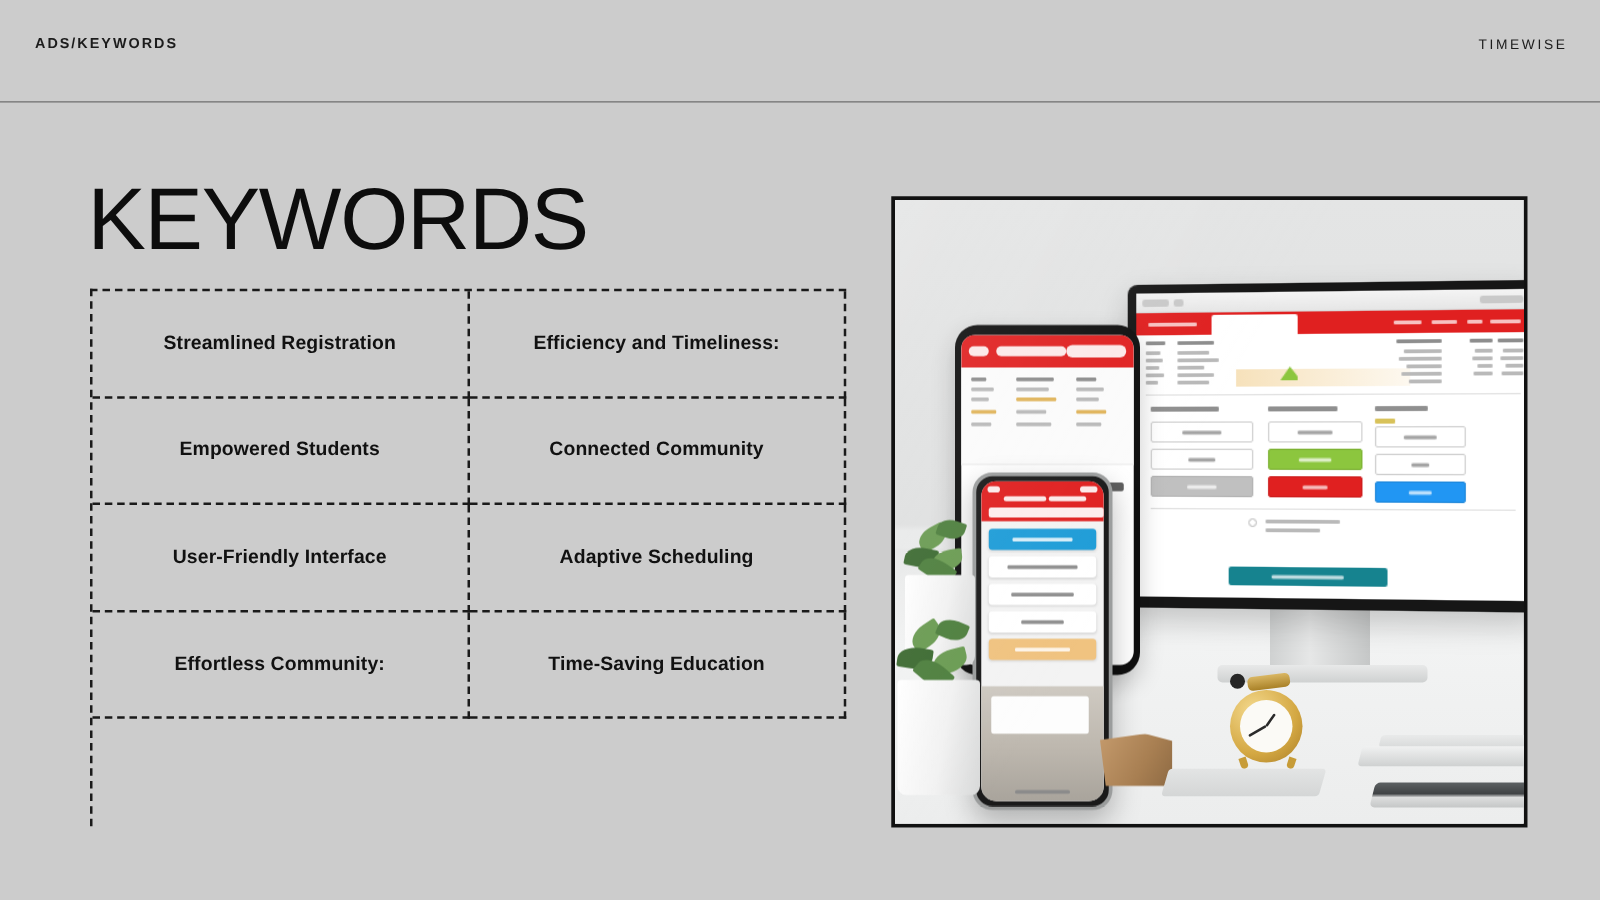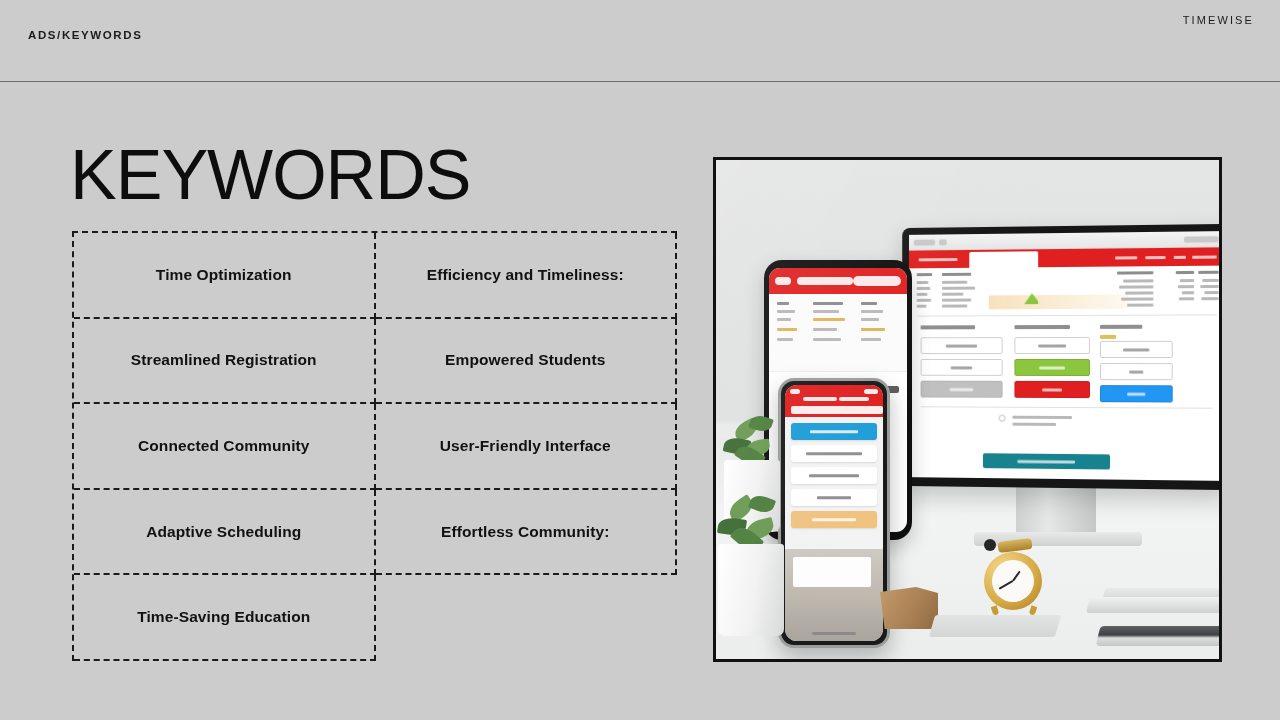--- a/index.html
+++ b/index.html
@@ -36,21 +36,21 @@
     left: 28px;
     top: 29px;
     font-size: 11.5px;
     font-weight: bold;
     letter-spacing: 1.6px;
     color: #1c1c1c;
   }
   .header-right {
     position: absolute;
     right: 26px;
-    top: 14px;
+    top: 30px;
     font-size: 11px;
     font-weight: normal;
     letter-spacing: 2.1px;
     color: #1c1c1c;
   }
 
   
   .page-title {
     position: absolute;
     left: 70px;
@@ -505,27 +505,24 @@
 
   <div class="header">
     <div class="header-left">ADS/KEYWORDS</div>
     <div class="header-right">TIMEWISE</div>
   </div>
 
   <h1 class="page-title">KEYWORDS</h1>
 
   <div class="kw-grid">
     <div class="kw-cell">
-      <span>Time Optimization</span>
+      <span>Streamlined Registration</span>
     </div>
     <div class="kw-cell">
       <span>Efficiency and Timeliness:</span>
-    </div>
-    <div class="kw-cell">
-      <span>Streamlined Registration</span>
     </div>
     <div class="kw-cell">
       <span>Empowered Students</span>
     </div>
     <div class="kw-cell">
       <span>Connected Community</span>
     </div>
     <div class="kw-cell">
       <span>User-Friendly Interface</span>
     </div>

